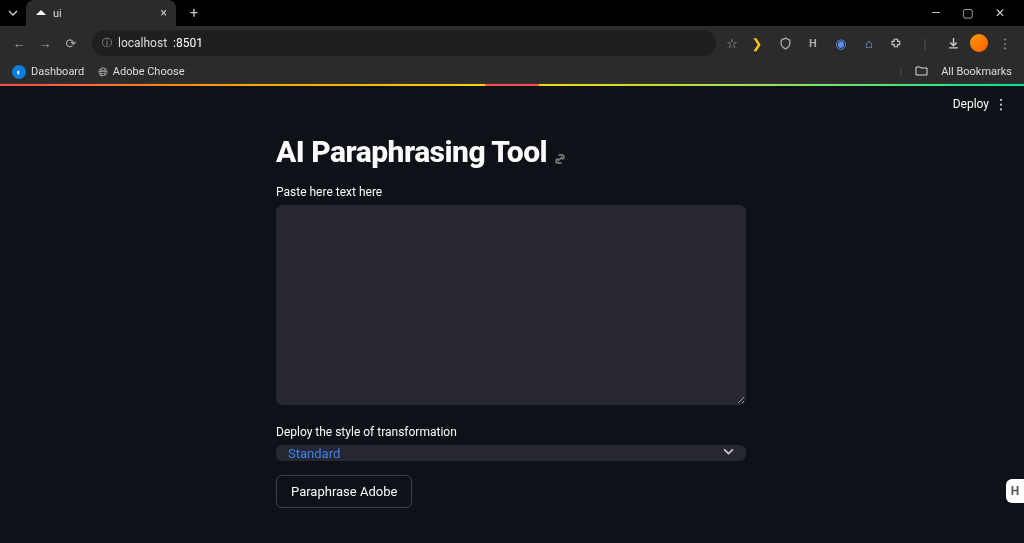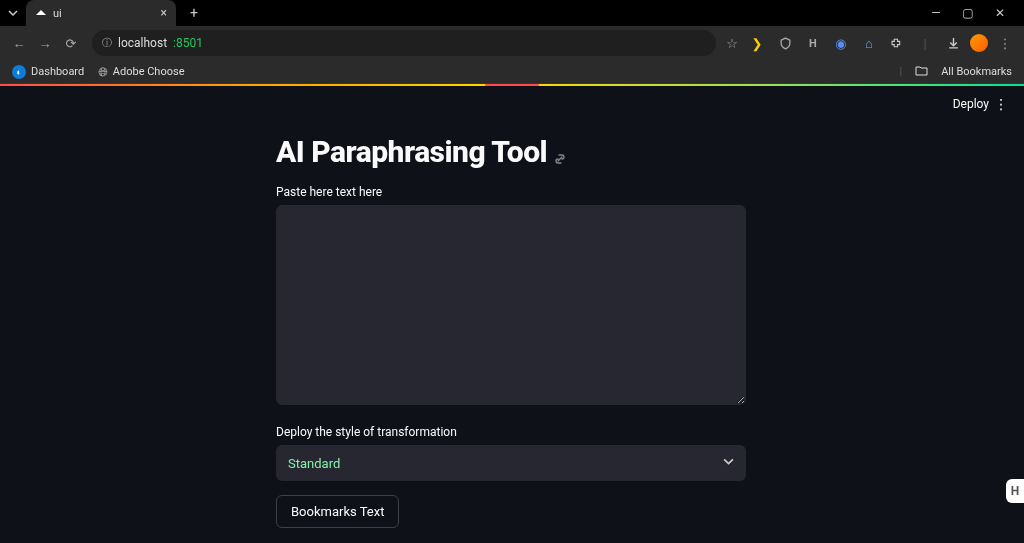--- a/index.html
+++ b/index.html
@@ -98,21 +98,21 @@
       padding: 0 10px;
       margin: 0 6px;
       font-size: 12px;
       color: #ddd;
       gap: 6px;
     }
     .url-bar .secure {
       font-size: 10px;
       color: #aaa;
     }
-    .url-muted { color: #22c55e; }
+    .url-muted { color: #ffffff; }
     .ext-icons {
       display: flex;
       gap: 6px;
       align-items: center;
     }
     .star { color: #aaa; font-size: 13px; margin-right: 4px; }
     .ext-avatar {
       width: 18px; height: 18px;
       border-radius: 50%;
       background: linear-gradient(135deg, #ff9a00, #ff5e00);
@@ -229,28 +229,28 @@
       border-radius: 6px;
       resize: both;
       color: #fff;
       font-family: inherit;
       font-size: 13px;
       padding: 8px;
       outline: none;
     }
     .select {
       width: 100%;
-      height: 36px;
+      height: 16px;
       background: #262730;
       border-radius: 6px;
       display: flex;
       align-items: center;
       padding: 0 12px;
       font-size: 13px;
-      color: #86efac;
+      color: #3b82f6;
       justify-content: space-between;
     }
     .select .chev { color: #ccc; font-size: 12px; }
     .btn {
       display: inline-block;
       background: #0e1117;
       border: 1px solid #3d3f4b;
       border-radius: 6px;
       padding: 8px 14px;
       font-size: 13px;
@@ -382,17 +382,17 @@
     <div class="field-label">Deploy the style of transformation</div>
     <div class="select">
       <span>Standard</span>
       <span class="chev">
         <svg width="11" height="11" viewBox="0 0 10 10">
             <path d="M1 3 L5 7 L9 3" stroke="#ccc" stroke-width="1.5" fill="none"></path>
           </svg>
       </span>
     </div>
 
-    <div class="btn">Bookmarks Text</div>
+    <div class="btn">Paraphrase Adobe</div>
   </div>
 
   <div class="hf-badge">H</div>
 </div>
 
 </body></html>

